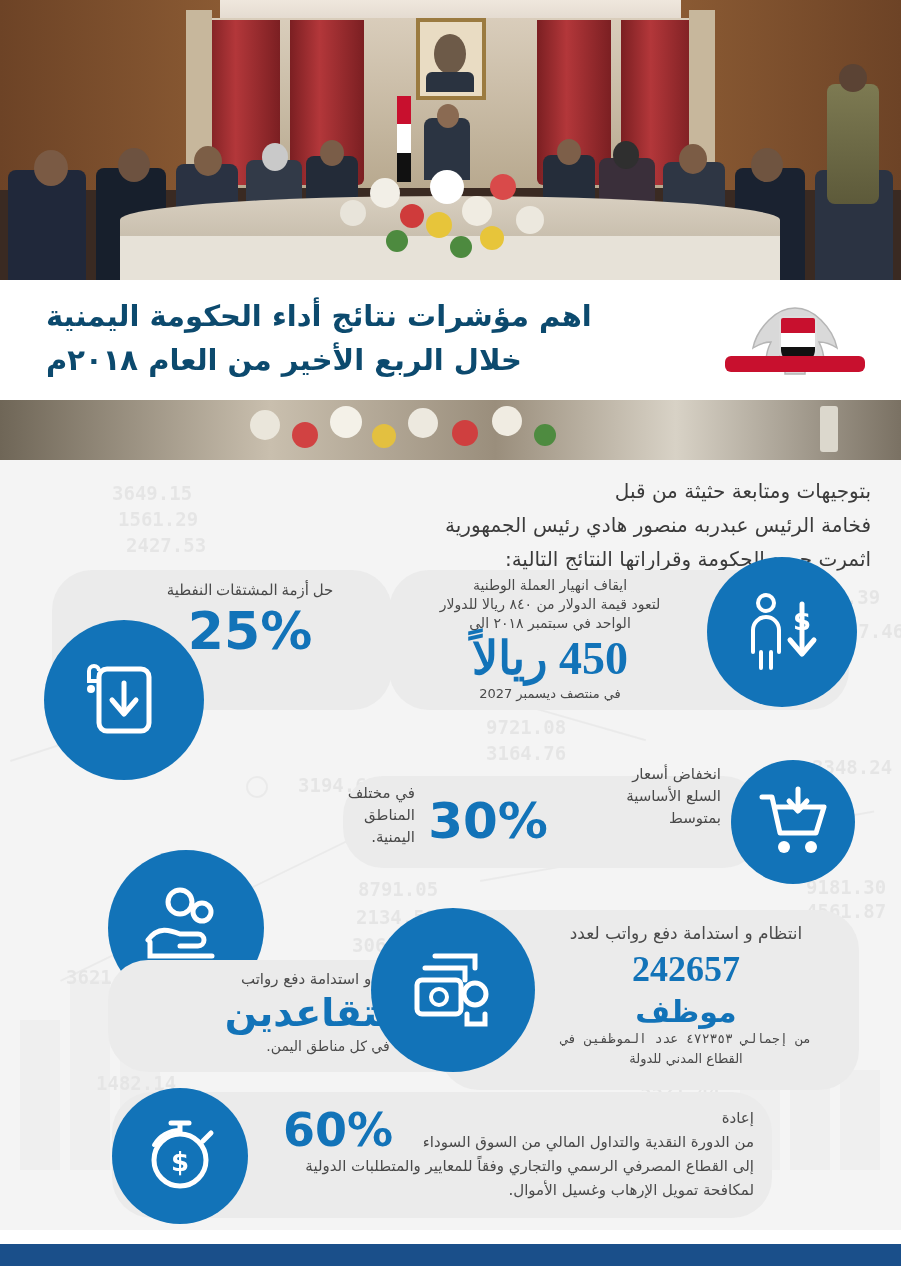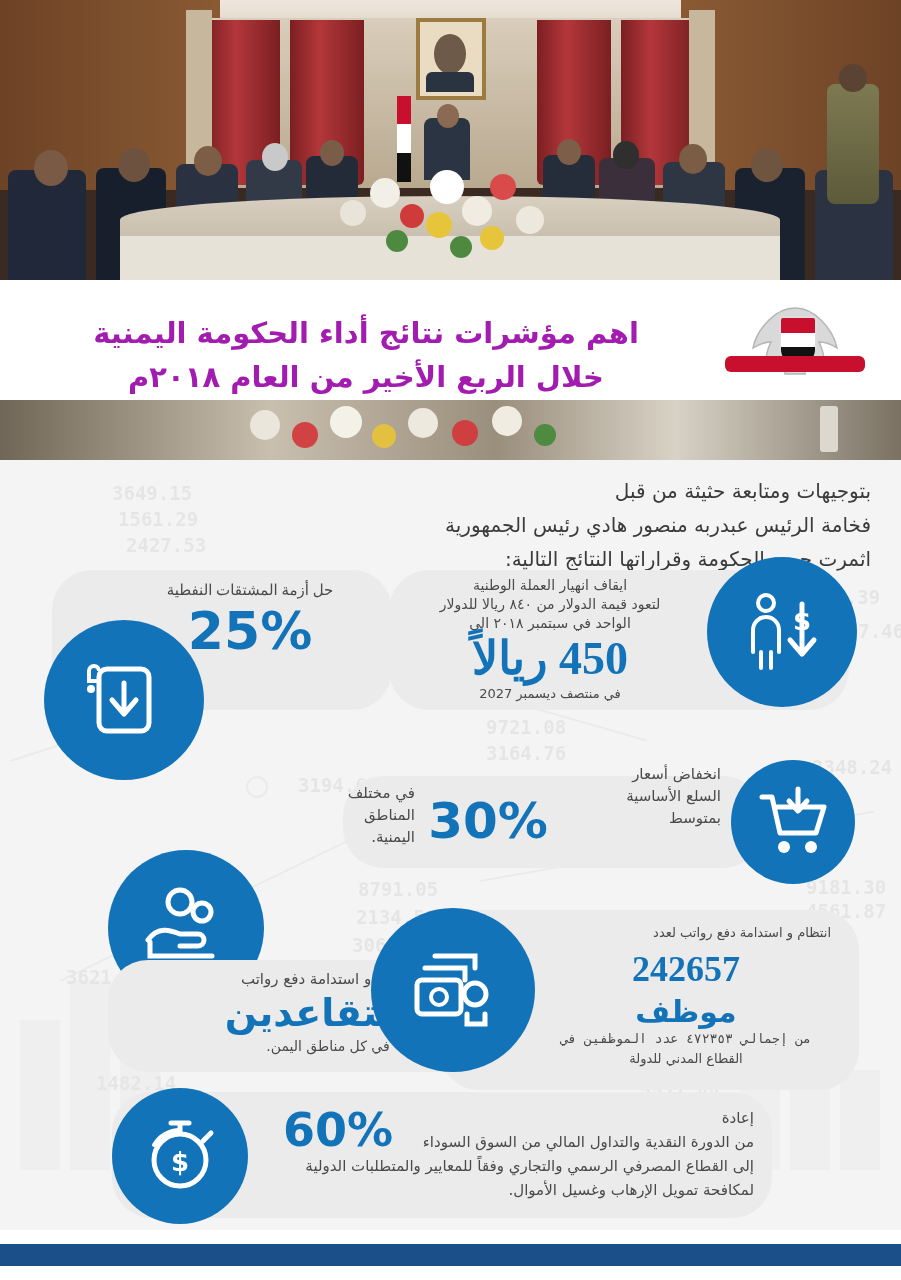--- a/index.html
+++ b/index.html
@@ -41,22 +41,22 @@
   .photo .flowers{position:absolute;left:330px;top:160px;width:250px;height:110px;}
   .fl{position:absolute;border-radius:50%;}
   .photo .person{position:absolute;border-radius:8px 8px 0 0;}
   .photo .head{position:absolute;border-radius:50%;}
   .photo .soldier{position:absolute;right:22px;top:84px;width:52px;height:120px;
         background:linear-gradient(#7d7a52,#5d5a3a);border-radius:8px;}
   .photo .soldier .h{position:absolute;left:12px;top:-20px;width:28px;height:28px;border-radius:50%;background:#5b4334;}
 
   
   .titleband{position:absolute;left:0;top:280px;width:901px;height:120px;background:#ffffff;}
-  .titleband .txt{position:absolute;right:215px;top:31px;width:640px;text-align:center;
-        color:#a21caf;font-weight:bold;font-size:29px;line-height:44px;letter-spacing:0;}
+  .titleband .txt{position:absolute;right:215px;top:14px;width:640px;text-align:left;
+        color:#0c4a6e;font-weight:bold;font-size:29px;line-height:44px;letter-spacing:0;}
   .emblem{position:absolute;right:28px;top:20px;width:160px;height:85px;}
   .emblem .eagle{position:absolute;left:36px;top:4px;width:92px;height:74px;}
   .emblem .shield{position:absolute;left:66px;top:16px;width:34px;height:44px;border-radius:4px 4px 14px 14px;
         background:linear-gradient(#c8102e 0 34%,#ffffff 34% 67%,#111 67%);border:2px solid #ddd;}
   .ribbon{position:absolute;left:12px;top:56px;width:140px;height:16px;background:#c8102e;border-radius:6px;}
 
   
   .strip{position:absolute;left:0;top:400px;width:901px;height:60px;overflow:hidden;
         background:linear-gradient(#8d8070,#6e6455);}
   .strip .s1{position:absolute;left:0;top:0;width:901px;height:60px;
@@ -306,21 +306,21 @@
       <svg width="96" height="96" viewBox="0 0 96 96">
         <rect x="12" y="38" width="44" height="34" rx="5" fill="none" stroke="#fff" stroke-width="5"></rect>
         <circle cx="34" cy="55" r="8" fill="none" stroke="#fff" stroke-width="4"></circle>
         <path d="M20 26 L60 26 L60 38" fill="none" stroke="#fff" stroke-width="5" stroke-linecap="round"></path>
         <path d="M30 14 L70 14 L70 26" fill="none" stroke="#fff" stroke-width="5" stroke-linecap="round"></path>
         <circle cx="70" cy="52" r="11" fill="none" stroke="#fff" stroke-width="5"></circle>
         <path d="M62 72 L62 82 L80 82 L80 72" fill="none" stroke="#fff" stroke-width="5" stroke-linecap="round"></path>
       </svg>
     </div>
     <div style="position:absolute;right:70px;top:462px;width:290px;text-align:center;">
-      <div class="sm" style="font-size:13px;line-height:22px;text-align:right;">انتظام و استدامة دفع رواتب لعدد</div>
+      <div class="sm" style="font-size:17px;line-height:22px;">انتظام و استدامة دفع رواتب لعدد</div>
       <div class="big" style="font-size:36px;line-height:50px;font-family:Liberation Serif, serif;">242657</div>
       <div class="big" style="font-size:30px;line-height:36px;">موظف</div>
       <div class="sm" style="font-size:13px;line-height:19px;font-family:Liberation Mono, monospace;">من إجمالي ٤٧٢٣٥٣ عدد الموظفين في</div>
       <div class="sm" style="font-size:13px;line-height:19px;">القطاع المدني للدولة</div>
     </div>
 
     <div class="card" style="left:112px;top:632px;width:660px;height:126px;"></div>
     <div class="disc" style="left:112px;top:628px;width:136px;height:136px;">
       <svg width="82" height="82" viewBox="0 0 82 82">
         <circle cx="41" cy="45" r="26" fill="none" stroke="#fff" stroke-width="5"></circle>

